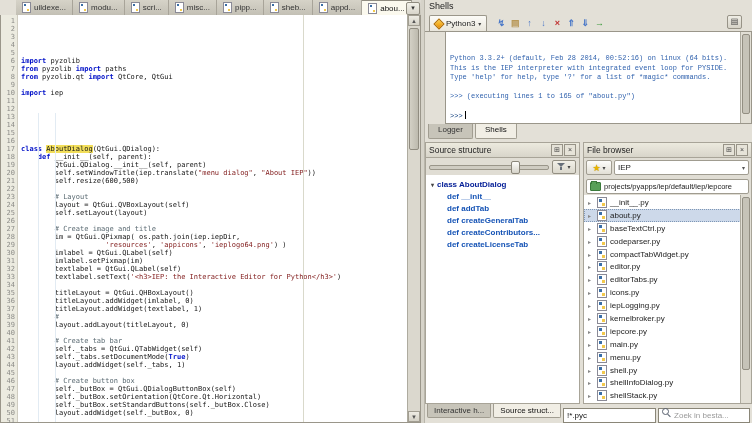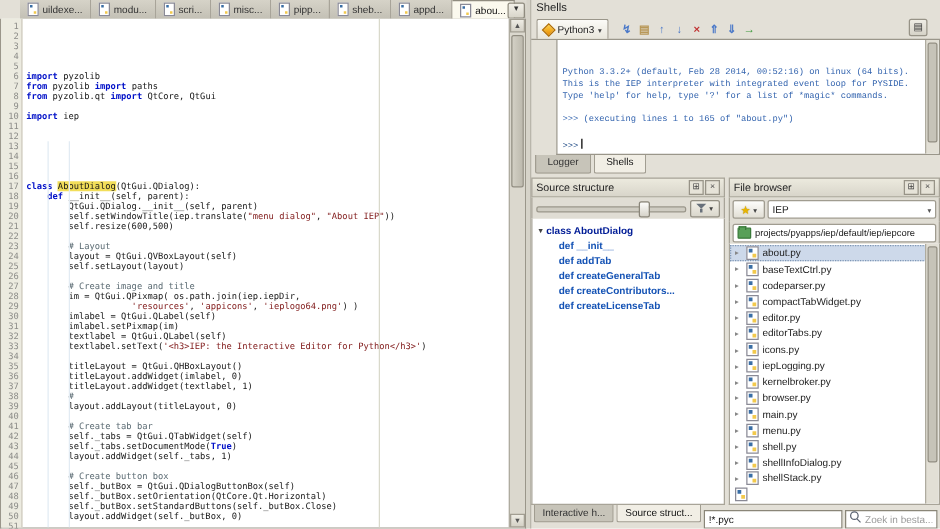--- a/index.html
+++ b/index.html
@@ -88,21 +88,21 @@
   .pyicon{width:8px;height:9px;background:#fff;border:1px solid #8a8a96;flex:none;position:relative;}
   .pyicon::before{content:"";position:absolute;left:1px;top:1px;width:3px;height:3px;background:#3a6ea5;}
   .pyicon::after{content:"";position:absolute;right:1px;bottom:1px;width:3px;height:3px;background:#f2c94c;}
   .fb-scrollbar{position:absolute;right:0;top:0;bottom:0;width:10px;background:#e2dfd5;border-left:1px solid #aeab9f;}
   .fb-scrollbar .thumb{position:absolute;left:1px;right:1px;top:2px;height:82%;background:#c6c3b8;border:1px solid #938f83;border-radius:2px;}
   
   .bottom-row{height:19px;flex:none;display:flex;align-items:center;gap:2px;padding-right:2px;}
   .bottom-tabs{display:flex;height:100%;align-items:flex-start;}
   .btab{font-size:8px;padding:2px 6px;background:#c7c4b9;border:1px solid #a19d91;border-top:none;border-radius:0 0 2px 2px;margin-left:2px;color:#333;white-space:nowrap;text-align:center;}
   .btab.active{background:#f1eee5;color:#111;}
-  .filter-input-wrap{width:111px;flex:none;}
+  .filter-input-wrap{width:93px;flex:none;}
   .search-input-wrap{flex:1;position:relative;}
   .small-input{width:100%;height:15px;box-sizing:border-box;border:1px solid #8a8678;background:#fff;font-size:8px;padding:0 3px;font-family:"Liberation Sans",sans-serif;color:#111;}
   .small-input.search{padding-left:15px;}
   .small-input::placeholder{color:#9a9a9a;}
   .mag{position:absolute;left:4px;top:4px;width:5px;height:5px;border:1px solid #5a6270;border-radius:50%;z-index:2;}
   .mag::after{content:"";position:absolute;width:4px;height:1px;background:#5a6270;transform:rotate(45deg);left:4px;top:6px;}
 </style>
 </head>
 <body>
 
@@ -310,20 +310,25 @@
           </div>
         </div>
         <div class="fb-path-row">
           <div class="combo path">
             <span class="dir-icon"></span>
             <span>projects/pyapps/iep/default/iep/iepcore</span>
           </div>
         </div>
         <div class="fb-list-wrap">
           <div class="fb-list">
+              <div class="fb-row">
+                <span class="farrow">▸</span>
+                <span class="pyicon"></span>
+                <span>__init__.py</span>
+              </div>
               <div class="fb-row selected">
                 <span class="farrow">▸</span>
                 <span class="pyicon"></span>
                 <span>about.py</span>
               </div>
               <div class="fb-row">
                 <span class="farrow">▸</span>
                 <span class="pyicon"></span>
                 <span>baseTextCtrl.py</span>
               </div>
@@ -358,21 +363,21 @@
                 <span>iepLogging.py</span>
               </div>
               <div class="fb-row">
                 <span class="farrow">▸</span>
                 <span class="pyicon"></span>
                 <span>kernelbroker.py</span>
               </div>
               <div class="fb-row">
                 <span class="farrow">▸</span>
                 <span class="pyicon"></span>
-                <span>browser.py</span>
+                <span>iepcore.py</span>
               </div>
               <div class="fb-row">
                 <span class="farrow">▸</span>
                 <span class="pyicon"></span>
                 <span>main.py</span>
               </div>
               <div class="fb-row">
                 <span class="farrow">▸</span>
                 <span class="pyicon"></span>
                 <span>menu.py</span>

